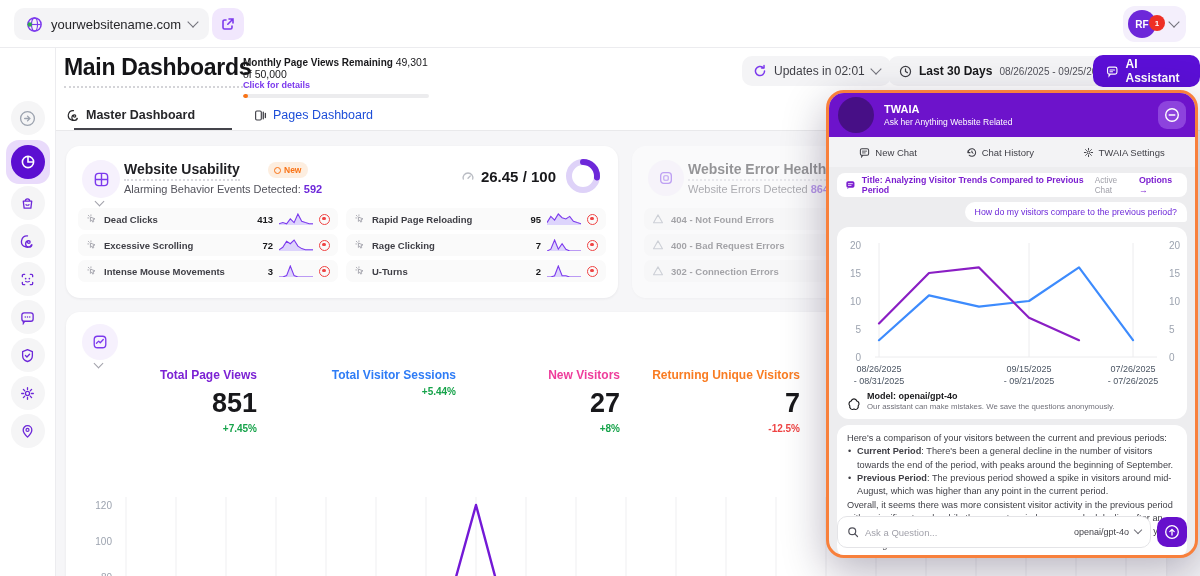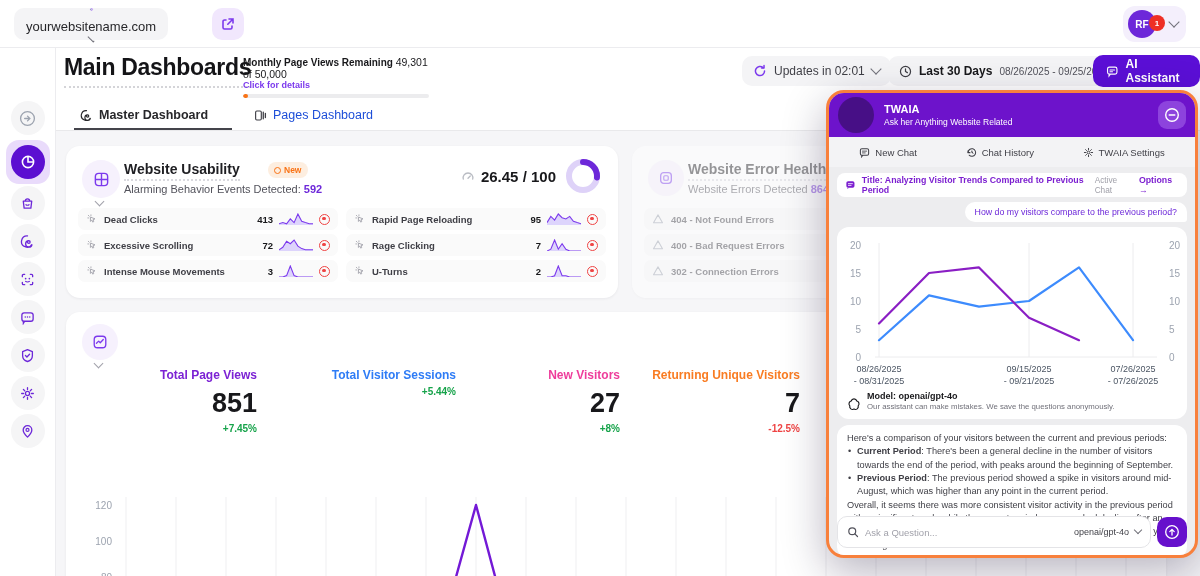--- a/index.html
+++ b/index.html
@@ -4,21 +4,21 @@
 <style>
   * { margin:0; padding:0; box-sizing:border-box; }
   html,body { width:1200px; height:576px; overflow:hidden; background:#fff;
     font-family:"Liberation Sans", sans-serif; }
   .page { position:relative; width:1200px; height:576px; background:#fff; }
   .abs { position:absolute; }
   svg { display:block; }
 
   
   .topbar { position:absolute; left:0; top:0; width:1200px; height:48px; background:#fff; border-bottom:1px solid #ececef; z-index:3; }
-  .site-pill { position:absolute; left:14px; top:8px; height:32px; background:#f4f4f6; border-radius:10px; display:flex; align-items:center; gap:8px; padding:0 12px; cursor:pointer;flex-direction:column; }
+  .site-pill { position:absolute; left:14px; top:8px; height:32px; background:#f4f4f6; border-radius:10px; display:flex; align-items:center; gap:8px; padding:0 12px; cursor:pointer; }
   .site-pill .label { font-size:13px; color:#27272a; }
   .ext-btn { position:absolute; left:212px; top:8px; width:32px; height:32px; background:#f1e7fd; border-radius:10px; display:flex; align-items:center; justify-content:center; cursor:pointer; }
   .avatar-pill { position:absolute; right:14px; top:6px; height:36px; background:#f4effc; border-radius:12px; display:flex; align-items:center; gap:6px; padding:0 8px 0 5px; cursor:pointer; }
   .avatar { position:relative; width:28px; height:28px; border-radius:50%; background:#6d28d9; color:#fff; font-size:10px; font-weight:bold; display:flex; align-items:center; justify-content:center; }
   .avatar .badge { position:absolute; right:-9px; top:5px; width:16px; height:16px; border-radius:50%; background:#ee2f25; color:#fff; font-size:8px; font-weight:bold; display:flex; align-items:center; justify-content:center; }
   .chev { width:8px; height:8px; border-right:1.6px solid #71717a; border-bottom:1.6px solid #71717a; transform:rotate(45deg); margin-top:-4px; }
 
   
   .sidebar { position:absolute; left:0; top:48px; width:56px; bottom:0; background:#fff; border-right:1px solid #ececef; z-index:2; }
   .side-ico { position:absolute; left:50%; transform:translate(-50%,-50%); width:34px; height:34px; border-radius:50%; background:#f5f5f6; display:flex; align-items:center; justify-content:center; cursor:pointer; }
@@ -236,21 +236,21 @@
 
   <div class="ai-btn">
     <svg width="14" height="14" viewBox="0 0 16 16">
         <rect x="2" y="3" width="12" height="9" rx="2.4" fill="none" stroke="#fff" stroke-width="1.5"></rect>
         <path d="M5.5 12l-1.6 2.3V12" fill="none" stroke="#fff" stroke-width="1.5"></path>
         <path d="M5 6.8h6M5 9h3.4" stroke="#fff" stroke-width="1.3" stroke-linecap="round"></path>
       </svg>
     <span>AI Assistant</span>
   </div>
 
-  <div class="tab active" style="left:80px">
+  <div class="tab active" style="left:67px">
     <svg width="13" height="13" viewBox="0 0 16 16">
         <path d="M8 8.6a1.4 1.4 0 1 0 1.4-1.4A3.4 3.4 0 1 0 12.8 11 6 6 0 1 1 8 2" fill="none" stroke="#27272a" stroke-width="1.4" stroke-linecap="round"></path>
       </svg>
     <span>Master Dashboard</span>
   </div>
   <div class="tab idle" style="left:254px">
     <svg width="13" height="13" viewBox="0 0 16 16">
         <rect x="2" y="2.5" width="7" height="11" rx="1.5" fill="none" stroke="#3f3f46" stroke-width="1.4"></rect>
         <path d="M11.4 4v8M14 5.5v5" stroke="#3f3f46" stroke-width="1.6" stroke-linecap="round"></path>
       </svg>

